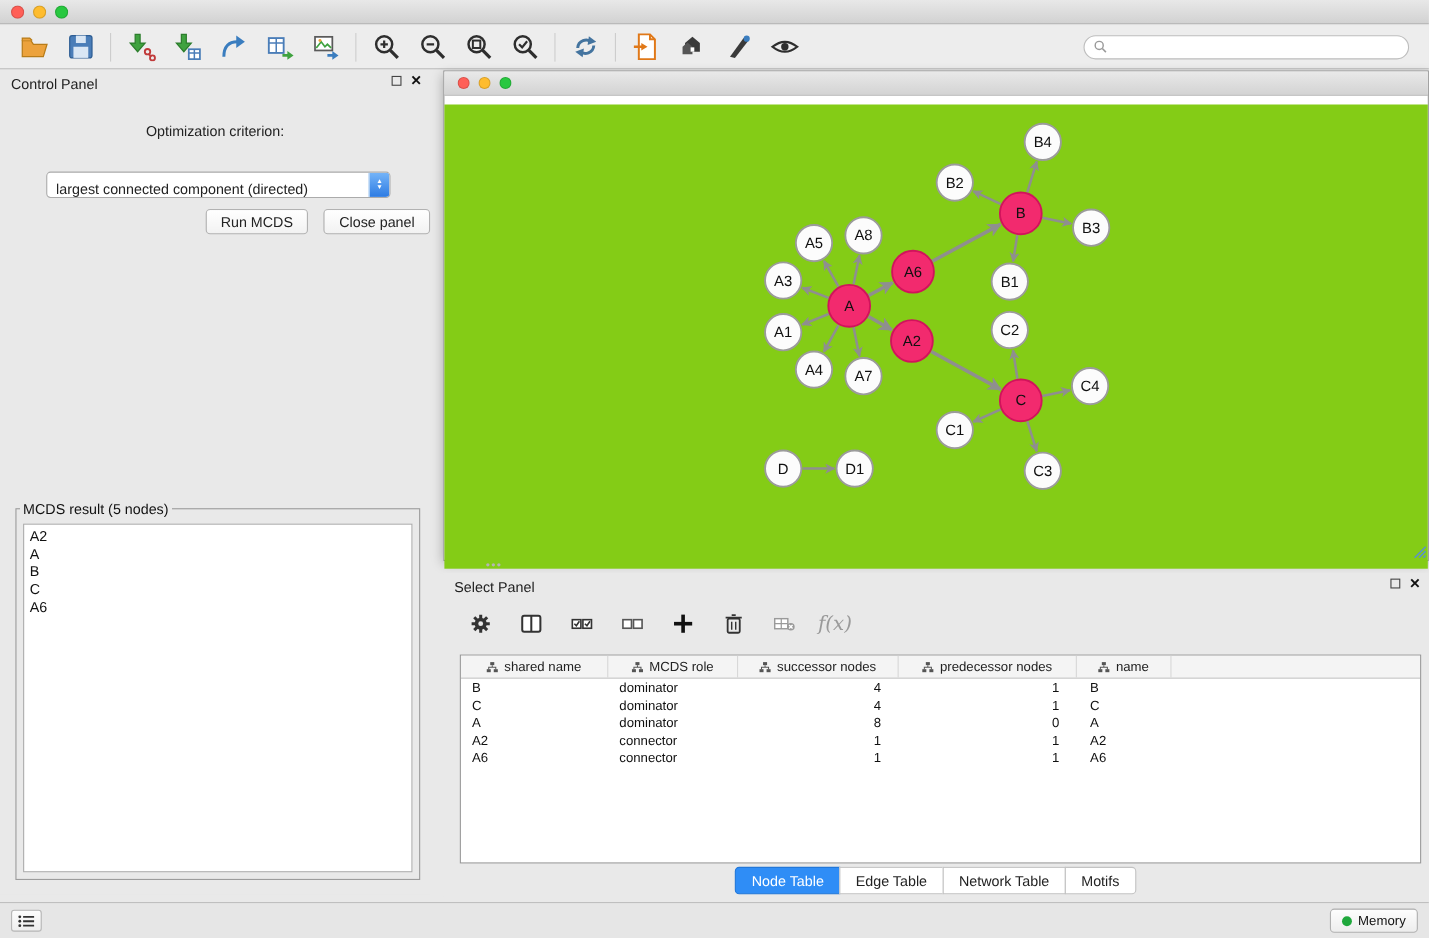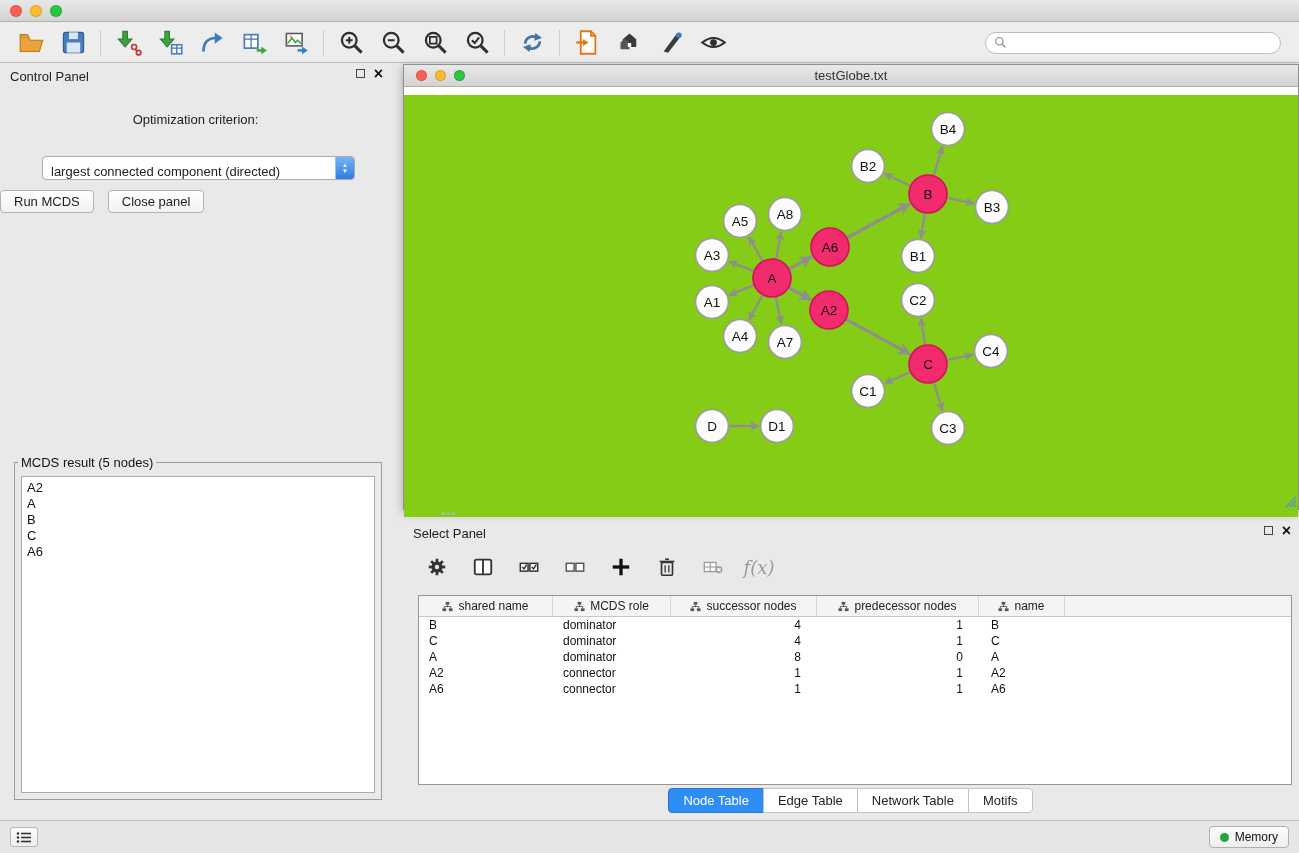--- a/index.html
+++ b/index.html
@@ -34,21 +34,21 @@
     margin-left:-1px;color:#222;}
   .ctab:first-child{border-radius:4px 0 0 4px;}
   .ctab:last-child{border-radius:0 4px 4px 0;}
   .ctab.active{background:var(--accent,#2f8df6);border-color:#2277d8;color:#fff;}
   .opt-label{text-align:center;margin-top:22px;font-size:13px;}
   .combo{position:absolute;left:42px;top:92px;width:313px;height:24px;background:#fff;border:1px solid #ababab;
     border-radius:4px;display:flex;align-items:flex-end;overflow:hidden;}
   .combo-text{flex:1;font-size:13px;padding:0 8px;white-space:nowrap;}
   .combo-btn{width:19px;height:100%;background:linear-gradient(#74b4f8,#2e7ce3);display:flex;flex-direction:column;
     align-items:center;justify-content:center;color:#fff;font-size:6px;line-height:6px;border-left:1px solid #9cc3ef;}
-  .btn-row{position:absolute;left:0;top:126px;width:100%;display:flex;justify-content:flex-start;gap:14px;}
+  .btn-row{position:absolute;left:0;top:126px;width:100%;display:flex;justify-content:flex-end;gap:14px;}
   .mac-btn{font-family:"Liberation Sans",sans-serif;font-size:13px;padding:3px 13px;background:linear-gradient(#ffffff,#f2f2f2);
     border:1px solid #b2b2b2;border-radius:4px;color:#222;}
   .result-fs{position:absolute;left:14px;top:391px;width:368px;height:345px;border:1px solid #9c9c9c;}
   .result-fs legend{font-size:13px;padding:0 3px;margin-left:3px;color:#111;}
   .result-list{position:absolute;left:6px;right:6px;top:6px;bottom:6px;background:#fff;border:1px solid #ababab;
     padding:3px 5px;overflow:hidden;}
   .result-item{font-size:13px;line-height:16px;color:#111;}
 
   
   .net-window{position:absolute;left:403px;top:64px;width:896px;height:446px;background:#fff;
@@ -268,21 +268,20 @@
   </fieldset>
 </div>
 
 <div class="net-window">
   <div class="net-titlebar">
     <div class="net-traffic">
       <span class="dot" style="width:11px;height:11px;background:#ff5f57"></span>
       <span class="dot" style="width:11px;height:11px;background:#febc2e"></span>
       <span class="dot" style="width:11px;height:11px;background:#28c840"></span>
     </div>
-    <div class="net-title">testGlobe.txt</div>
   </div>
   <div class="net-canvas">
     <svg width="894" height="422" viewBox="0 0 894 422">
       <defs>
         <marker id="arw" viewBox="0 0 6 6" refX="5.4" refY="3" markerWidth="4" markerHeight="4" orient="auto">
           <path d="M0,0 L6,3 L0,6 L1.6,3 z" fill="#8f8f8f"></path>
         </marker>
       </defs>
     <line x1="358.20930486584723" y1="165.56032429229037" x2="345.0563929990913" y2="142.13170002963142" stroke="#8f8f8f" stroke-width="2.3" marker-end="url(#arw)"></line>
         <line x1="371.9811984858021" y1="163.40025360835892" x2="377.3173914006331" y2="137.129765412268" stroke="#8f8f8f" stroke-width="2.3" marker-end="url(#arw)"></line>

